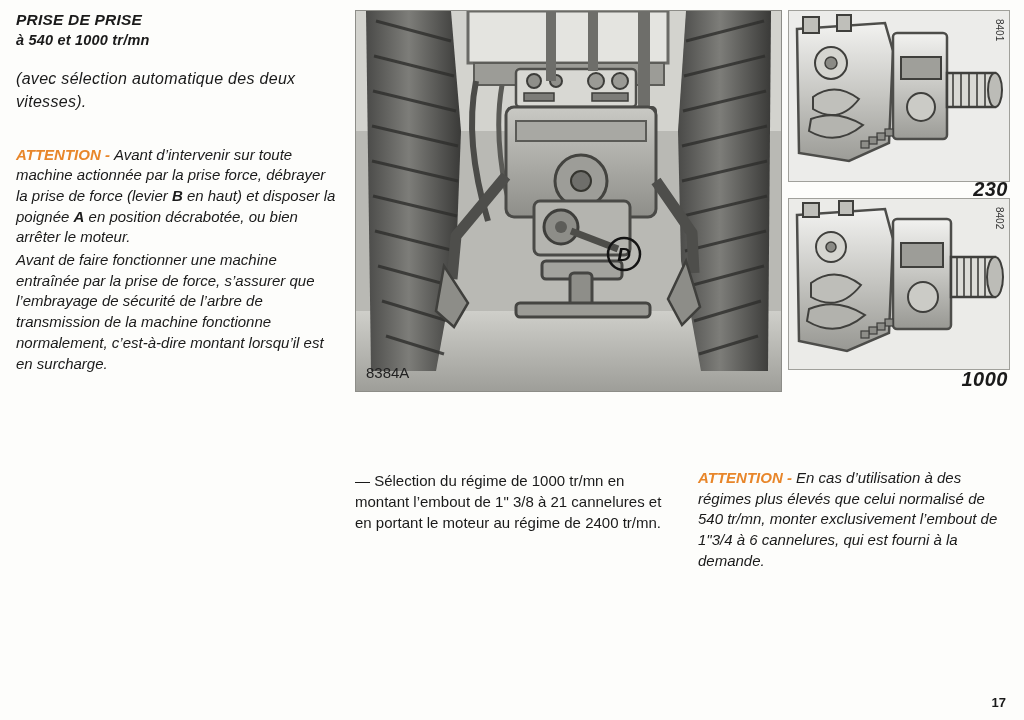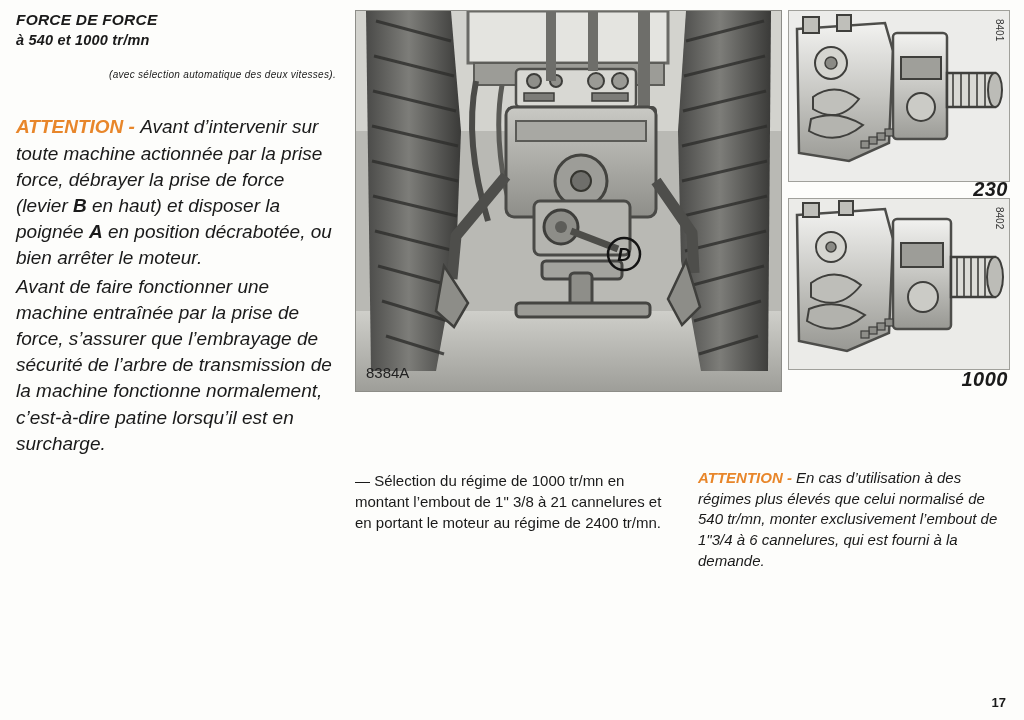--- a/index.html
+++ b/index.html
@@ -34,42 +34,42 @@
     font-weight: bold;
     font-size: 15.5px;
     line-height: 1.35;
     letter-spacing: 0.2px;
   }
   .title-block .line2 {
     font-size: 14.5px;
   }
 
   .para {
-    font-size: 10px;
+    font-size: 16px;
     line-height: 1.38;
     margin-top: 18px;
-    text-align: right;
+    text-align: left;
   }
   .para.italic {
     font-style: italic;
     letter-spacing: 0.3px;
   }
   .para.body {
     margin-top: 30px;
     letter-spacing: 0.1px;
   }
   .para b.inlinebold {
     font-weight: bold;
     font-style: italic;
   }
 
   .attention-block {
     margin-top: 32px;
     font-style: italic;
-    font-size: 19px;
+    font-size: 15px;
     line-height: 1.38;
   }
   .attention-word {
     color: #e8862a;
     font-weight: bold;
     font-style: italic;
   }
   .attention-block b.bolditalic,
   .attention-block .bolditalic {
     font-weight: bold;
@@ -162,30 +162,30 @@
   svg { display: block; }
 </style>
 </head>
 <body>
 
 <div class="page">
 
   <div class="col-left">
 
     <div class="title-block">
-      <div>FORCE DE FORCE</div>
+      <div>PRISE DE PRISE</div>
       <div class="line2">à 540 et 1000 tr/mn</div>
     </div>
 
     <div class="para italic">(avec sélection automatique des deux vitesses).</div>
 
 
     <div class="attention-block">
       <span class="attention-word">ATTENTION - </span><span>Avant d’intervenir sur toute machine actionnée par la prise force, débrayer la prise de force (levier </span><span class="bolditalic">B</span><span> en haut) et disposer la poignée </span><span class="bolditalic">A</span><span> en position décrabotée, ou bien arrêter le moteur.</span>
-      <div style="margin-top:2px;">Avant de faire fonctionner une machine entraînée par la prise de force, s’assurer que l’embrayage de sécurité de l’arbre de transmission de la machine fonctionne normalement, c’est-à-dire patine lorsqu’il est en surcharge.</div>
+      <div style="margin-top:2px;">Avant de faire fonctionner une machine entraînée par la prise de force, s’assurer que l’embrayage de sécurité de l’arbre de transmission de la machine fonctionne normalement, c’est-à-dire montant lorsqu’il est en surcharge.</div>
     </div>
   </div>
 
   <div class="photo-main">
     <svg width="425" height="380" viewBox="0 0 425 380">
       <defs>
         <linearGradient id="tyre" x1="0" y1="0" x2="1" y2="0">
           <stop offset="0%" stop-color="#4a4a48"></stop>
           <stop offset="45%" stop-color="#7d7d79"></stop>
           <stop offset="100%" stop-color="#3a3a38"></stop>

